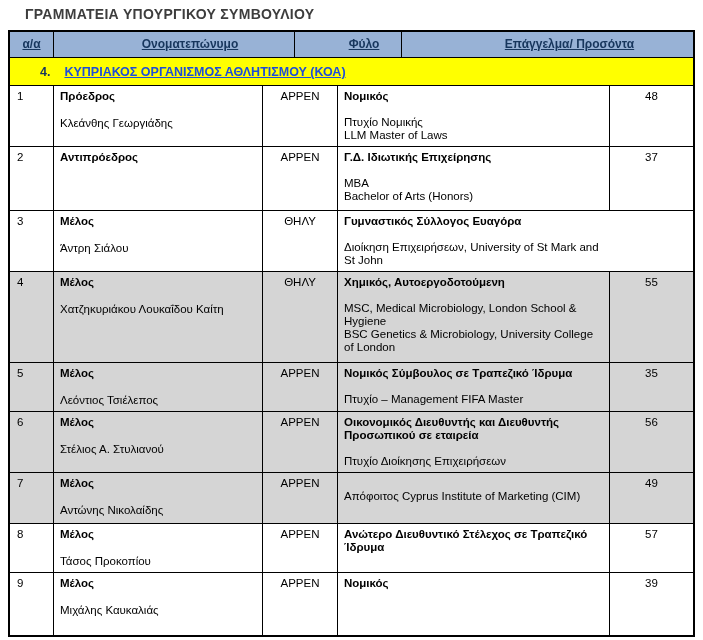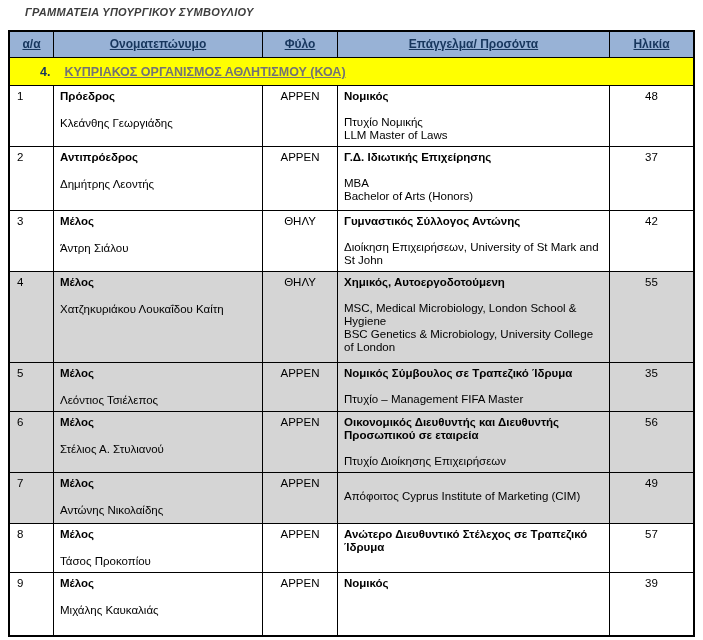--- a/index.html
+++ b/index.html
@@ -3,58 +3,58 @@
 <meta charset="utf-8">
 <style>
   html,body{margin:0;padding:0;}
   body{
     width:703px;height:640px;position:relative;background:#ffffff;
     font-family:"Liberation Sans","DejaVu Sans",sans-serif;
     color:#000;overflow:hidden;
   }
   .doc-header{
     position:absolute;left:25px;top:6px;
-    font-size:11px;font-weight:bold;font-style:italic;color:#3d3d3d;
+    font-size:14px;font-weight:bold;color:#3d3d3d;
     letter-spacing:.3px;
   }
   .tbl{
     position:absolute;left:8px;top:30px;width:687px;
     border:2px solid #000;box-sizing:border-box;background:#fff;
   }
   .trow{
     display:grid;
     grid-template-columns:44px 209px 75px 272px 1fr;
     border-bottom:1px solid #000;
     box-sizing:border-box;
   }
   .trow:last-child{border-bottom:none;}
   .cell{
     border-right:1px solid #000;
     padding:4px 6px;box-sizing:border-box;
     font-size:11.5px;line-height:13px;
   }
   .cell:last-child{border-right:none;}
   
-  .hdr{background:#98B2D6;min-height:26px;}
+  .hdr{background:#98B2D6;min-height:26px;gap:32px;}
   .hdr .cell{
     display:flex;align-items:center;justify-content:center;
     font-size:12px;font-weight:bold;color:#17365D;
     text-decoration:underline;padding:3px 2px;
   }
   
   .section-row{
     display:flex;align-items:center;background:#FFFF00;
     min-height:28px;border-bottom:1px solid #000;box-sizing:border-box;
     padding:2px 0;
   }
   .section-num{
     margin-left:30px;font-size:12.5px;font-weight:bold;color:#17365D;
   }
   .section-title{
-    margin-left:14px;font-size:12.5px;font-weight:bold;color:#737373;
+    margin-left:14px;font-size:12.5px;font-weight:bold;color:#1d4ed8;
     text-decoration:underline;
   }
   
   .num-cell{padding-left:7px;}
   .role{font-weight:bold;}
   .person{margin-top:14px;}
   .gender-cell{text-align:center;}
   .prof{font-weight:bold;}
   .sub{margin-top:13px;}
   .age-cell{text-align:center;}
@@ -97,47 +97,45 @@
         <div>LLM Master of Laws</div>
       </div>
     </div>
     <div class="cell age-cell">48</div>
   </div>
 
   <div class="trow h2">
     <div class="cell num-cell">2</div>
     <div class="cell">
       <div class="role">Αντιπρόεδρος</div>
-      <div class="person">Δημήτρης Λεοντής</div>
     </div>
     <div class="cell gender-cell">ΑΡΡΕΝ</div>
     <div class="cell">
       <div class="prof">Γ.Δ. Ιδιωτικής Επιχείρησης</div>
       <div class="sub">
         <div>MBA</div>
         <div>Bachelor of Arts (Honors)</div>
       </div>
     </div>
     <div class="cell age-cell">37</div>
   </div>
 
   <div class="trow h3">
     <div class="cell num-cell">3</div>
     <div class="cell">
       <div class="role">Μέλος</div>
       <div class="person">Άντρη Σιάλου</div>
     </div>
     <div class="cell gender-cell">ΘΗΛΥ</div>
     <div class="cell">
-      <div class="prof">Γυμναστικός Σύλλογος Αντώνης</div>
+      <div class="prof">Γυμναστικός Σύλλογος Ευαγόρα</div>
       <div class="sub">
         <div>Διοίκηση Επιχειρήσεων, University of St Mark and St John</div>
       </div>
     </div>
-    <div class="cell age-cell">42</div>
   </div>
 
   <div class="trow h4 shaded">
     <div class="cell num-cell">4</div>
     <div class="cell">
       <div class="role">Μέλος</div>
       <div class="person">Χατζηκυριάκου Λουκαΐδου Καίτη</div>
     </div>
     <div class="cell gender-cell">ΘΗΛΥ</div>
     <div class="cell">

